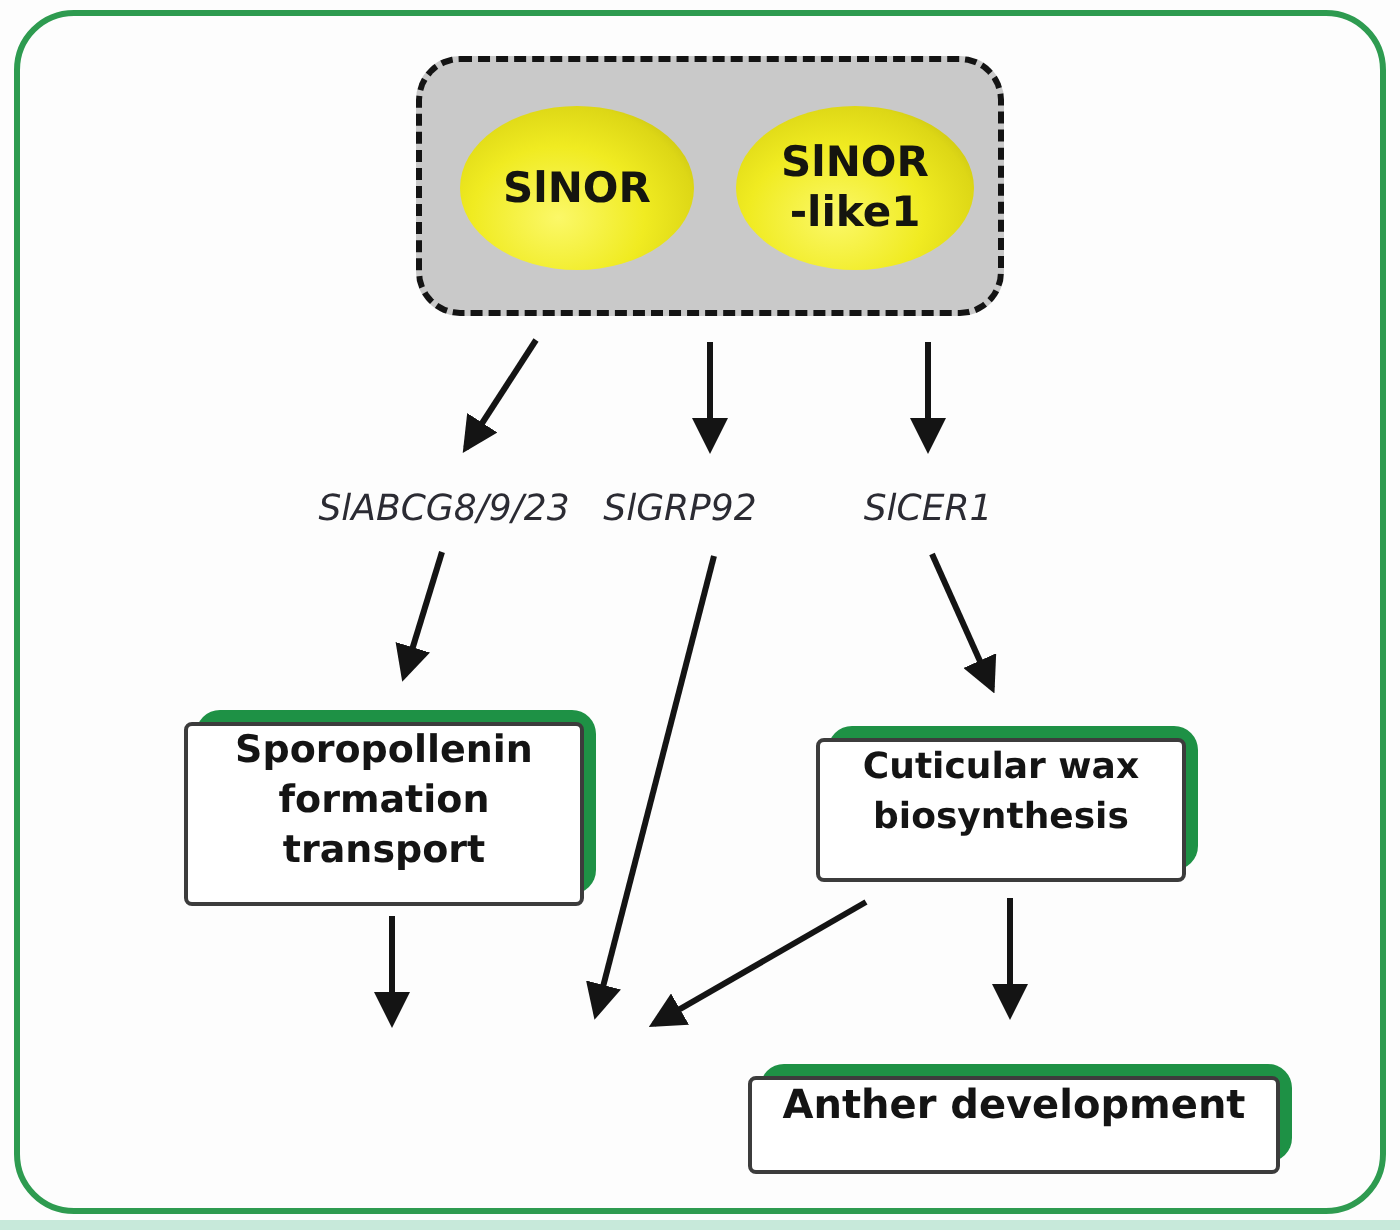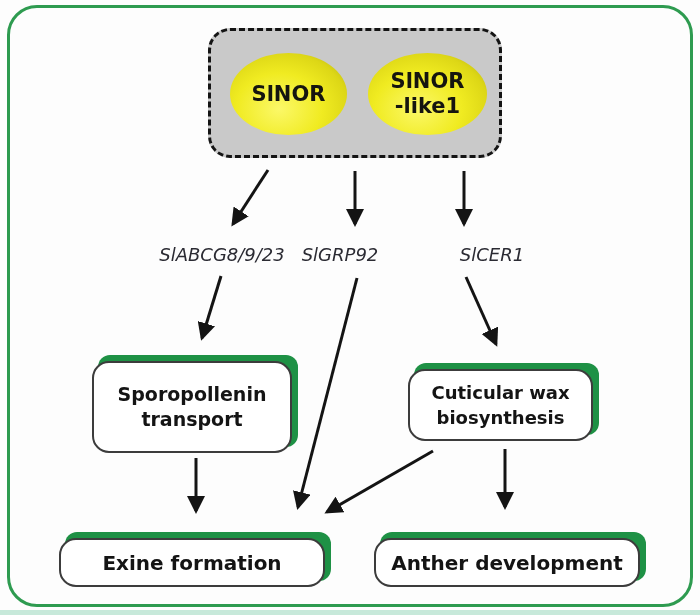--- a/index.html
+++ b/index.html
@@ -64,25 +64,25 @@
   .accent-box { position: absolute; }
   .accent-box .green-back {
     position: absolute;
     background: #1e9145;
     border-radius: 12px;
   }
   .accent-box .white-front {
     position: absolute;
     background: #ffffff;
     border: 2px solid #3c3c3c;
-    border-radius: 17px;
+    border-radius: 4px;
     display: flex;
     flex-direction: column;
     align-items: center;
-    justify-content: center;
+    justify-content: flex-start;
     text-align: center;
     font-weight: bold;
     color: #141414;
   }
   .box-sporo { left: 92px; top: 355px; width: 206px; height: 98px; }
   .box-sporo .green-back  { left: 6px; top: 0; width: 200px; height: 92px; }
   .box-sporo .white-front { left: 0; top: 6px; width: 200px; height: 92px; font-size: 19px; line-height: 25px; }
   .box-wax { left: 408px; top: 363px; width: 191px; height: 78px; }
   .box-wax .green-back  { left: 6px; top: 0; width: 185px; height: 72px; }
   .box-wax .white-front { left: 0; top: 6px; width: 185px; height: 72px; font-size: 18px; line-height: 25px; }
@@ -112,44 +112,39 @@
       <span>SlNOR</span>
     </div>
     <div class="gene-ellipse ellipse-2">
       <span>SlNOR</span>
       <span>-like1</span>
     </div>
   </div>
 
   <div class="gene-label" style="left:222px; top:244px;">SlABCG8/9/23</div>
   <div class="gene-label" style="left:340px; top:244px;">SlGRP92</div>
-  <div class="gene-label" style="left:492px; top:244px;">SlCER1</div>
+  <div class="gene-label" style="left:464px; top:244px;">SlCER1</div>
 
   <div class="accent-box box-sporo">
     <div class="green-back"></div>
     <div class="white-front">
       <span>Sporopollenin</span>
+      <span>formation</span>
       <span>transport</span>
     </div>
   </div>
 
   <div class="accent-box box-wax">
     <div class="green-back"></div>
     <div class="white-front">
       <span>Cuticular wax</span>
       <span>biosynthesis</span>
     </div>
   </div>
 
-  <div class="accent-box box-exine">
-    <div class="green-back"></div>
-    <div class="white-front">
-      <span>Exine formation</span>
-    </div>
-  </div>
 
   <div class="accent-box box-anther">
     <div class="green-back"></div>
     <div class="white-front">
       <span>Anther development</span>
     </div>
   </div>
 
   <svg class="arrow-layer" viewBox="0 0 700 615" xmlns="http://www.w3.org/2000/svg">
     <defs>

